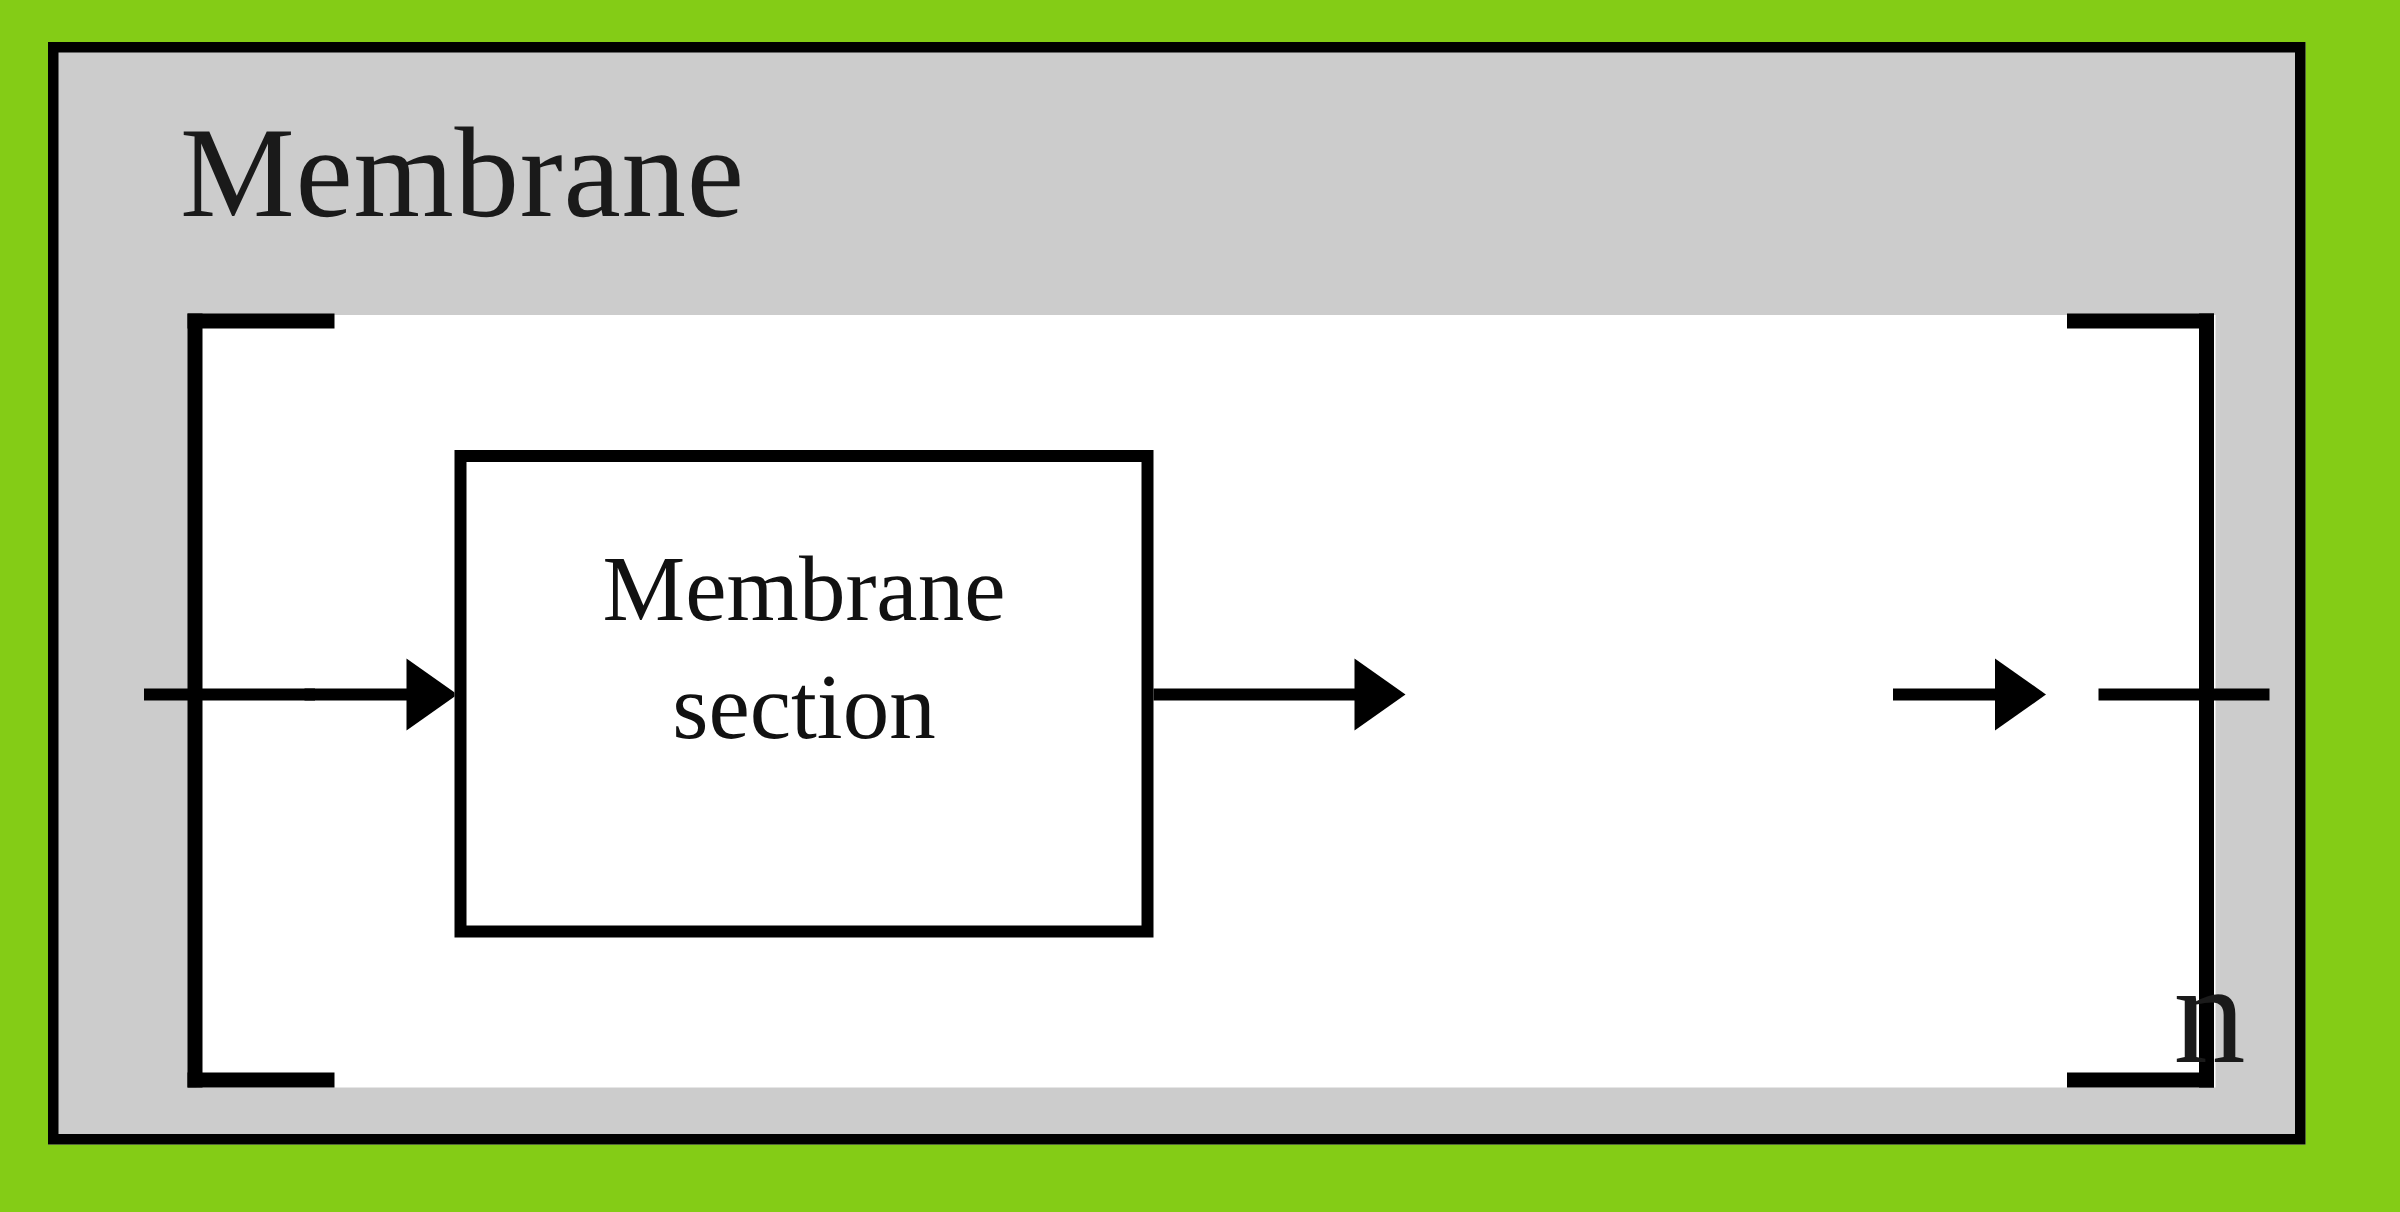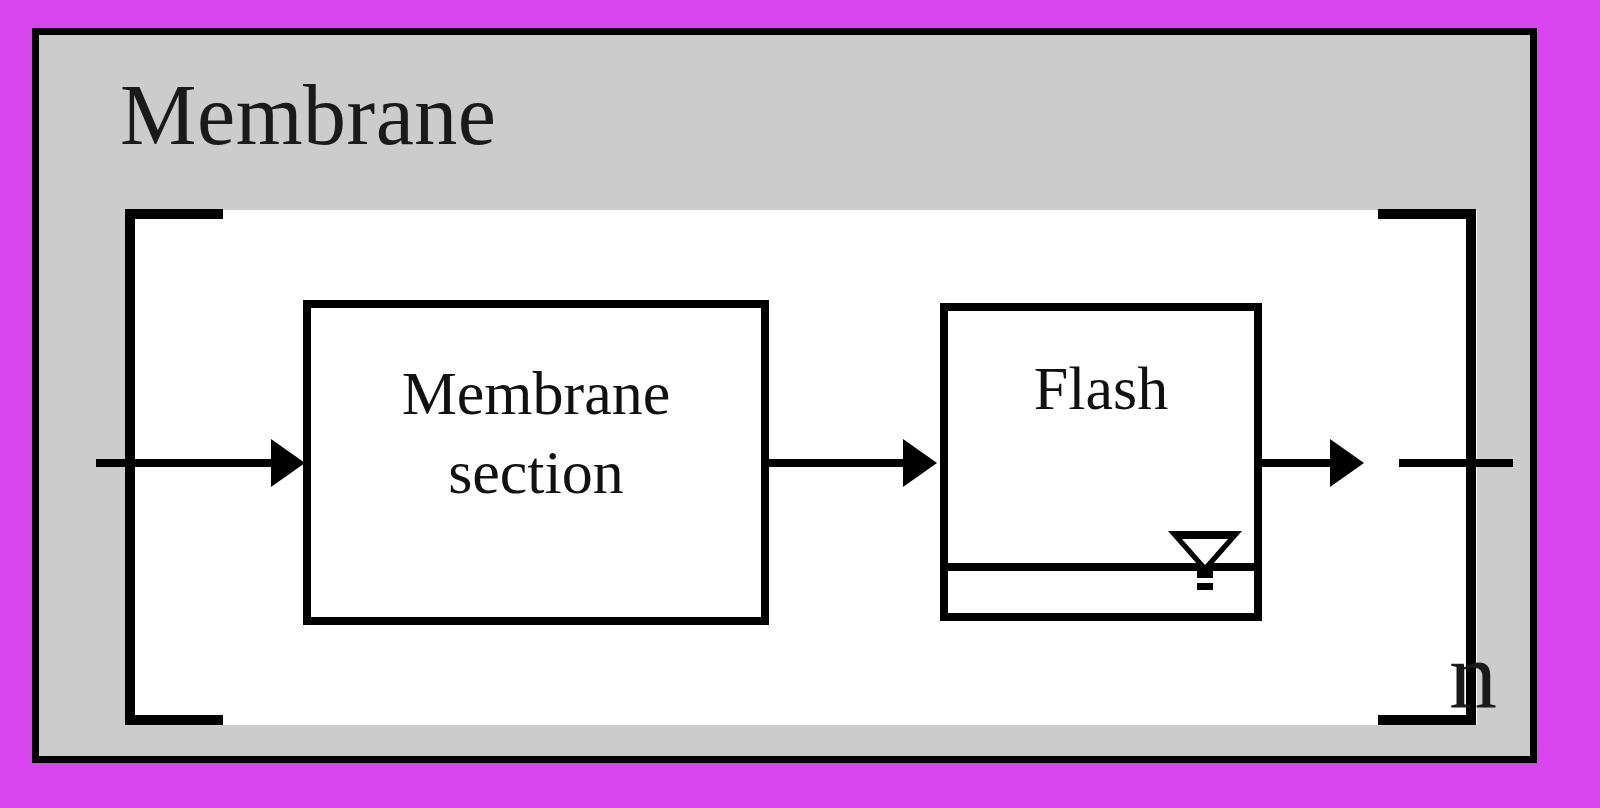--- a/index.html
+++ b/index.html
@@ -10,21 +10,21 @@
   body {
     width: 1600px;
     height: 808px;
     font-family: "Liberation Serif", "DejaVu Serif", serif;
     overflow: hidden;
   }
   #canvas {
     position: relative;
     width: 1600px;
     height: 808px;
-    background: #d946ef;
+    background: #84cc16;
   }
 
   
   .outer-box {
     position: absolute;
     left: 32px;
     top: 28px;
     width: 1505px;
     height: 735px;
     box-sizing: border-box;
@@ -200,30 +200,18 @@
   <div class="arrow-head inlet-arrow"></div>
 
   <div class="block membrane-block">
     <div class="block-label">Membrane
 section</div>
   </div>
 
   <div class="flow-line mid-line"></div>
   <div class="arrow-head mid-arrow"></div>
 
-  <div class="block flash-block">
-    <div class="block-label">Flash</div>
-    <div class="level-line"></div>
-    <div class="level-indicator">
-      <svg width="78" height="78" viewBox="0 0 78 78" aria-hidden="true">
-        <polygon points="2,4 76,4 39,46" fill="#000000"></polygon>
-        <polygon points="16,12 62,12 39,38" fill="#ffffff"></polygon>
-        <rect x="31" y="44" width="16" height="7" fill="#000000"></rect>
-        <rect x="31" y="56" width="16" height="7" fill="#000000"></rect>
-      </svg>
-    </div>
-  </div>
 
   <div class="flow-line out-line"></div>
   <div class="arrow-head out-arrow"></div>
   <div class="port-stub outlet-stub"></div>
 
 </div>
 
 </body></html>

